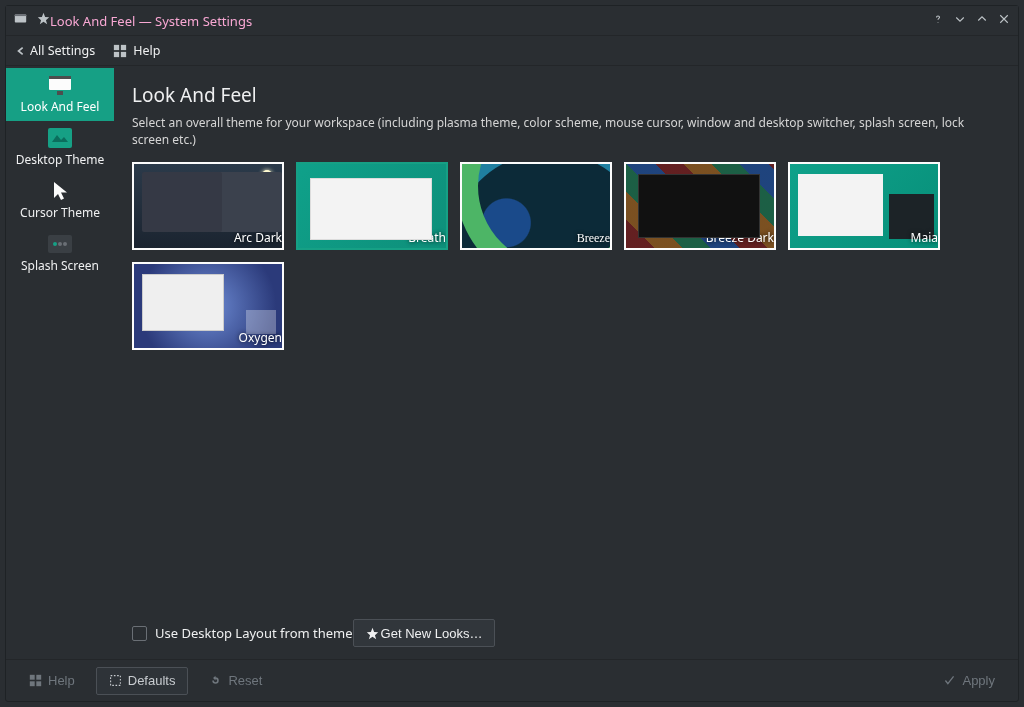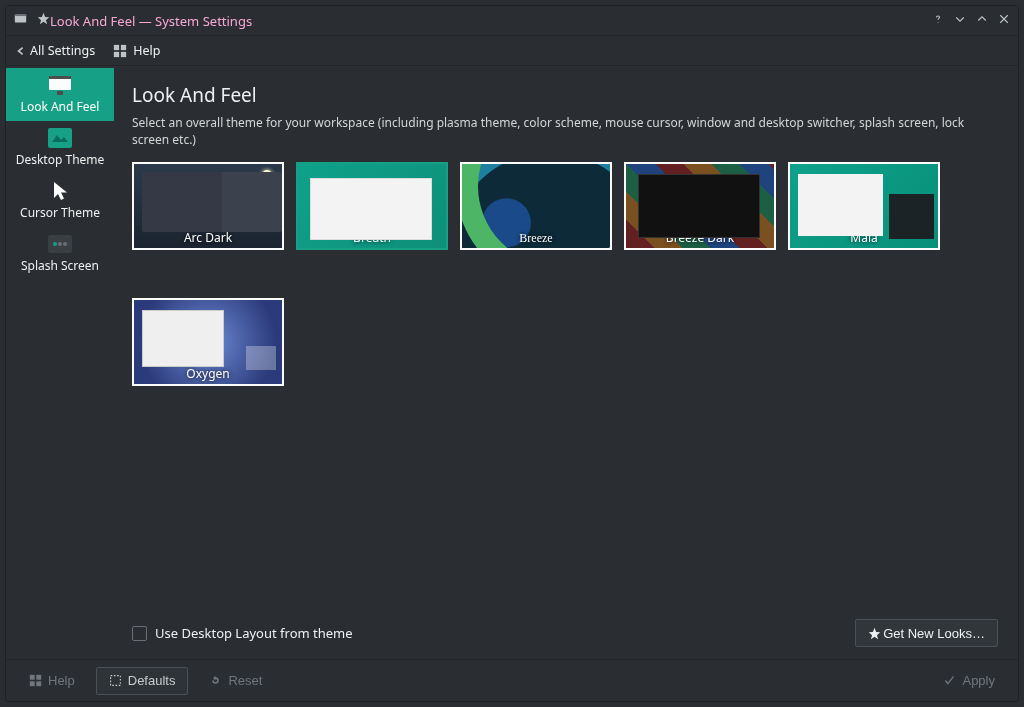--- a/index.html
+++ b/index.html
@@ -70,21 +70,21 @@
   .theme {
     width:152px; height:88px;
     border:2px solid #fcfcfc;
     position:relative;
     cursor:pointer;
     overflow:hidden;
   }
   .theme.selected { border-color:#16a085; }
   .theme .label {
     position:absolute; left:0; right:0; bottom:2px;
-    text-align:center; font-size:12px; color:#fff;
+    text-align:right; font-size:12px; color:#fff;
     text-shadow: 0 0 4px rgba(0,0,0,0.9);
   }
 
   
   .th-arc { background: linear-gradient(#2b3a4a,#1b2430); }
   .th-arc::after{content:"";position:absolute;left:8px;top:8px;width:80px;height:60px;background:#353945;border-radius:2px;box-shadow:60px 0 #3b414d;}
   .th-arc .sun{position:absolute;right:10px;top:6px;width:10px;height:10px;border-radius:50%;background:#fffad1;box-shadow:0 0 4px #fffad1;}
 
   .th-breath { background: linear-gradient(130deg,#0fa18a,#0e8f7a); }
   .th-breath::after{content:"";position:absolute;left:12px;top:14px;width:120px;height:60px;background:#f3f3f3;border:1px solid #dcdcdc;}
@@ -100,26 +100,26 @@
   .th-breezedark::after{content:"";position:absolute;left:12px;top:10px;width:120px;height:62px;background:#111;border:1px solid #333;}
 
   .th-maia { background: linear-gradient(135deg,#0fa18a,#078f79);}
   .th-maia::after{content:"";position:absolute;left:8px;top:10px;width:85px;height:62px;background:#f3f3f3;}
   .th-maia .panel{position:absolute;right:4px;top:30px;width:45px;height:45px;background:#1c2327;}
 
   .th-maiadark { background: linear-gradient(135deg,#0fa18a,#078f79);}
   .th-maiadark::after{content:"";position:absolute;left:8px;top:10px;width:85px;height:62px;background:#e9e9e9;}
   .th-maiadark .panel{position:absolute;right:4px;top:30px;width:45px;height:45px;background:#1c2327;}
 
-  .th-oxygen { background: radial-gradient(circle at 50% 50%,#6d8bd4 0%,#2b3a7a 80%); margin-top: 36px;}
+  .th-oxygen { background: radial-gradient(circle at 50% 50%,#6d8bd4 0%,#2b3a7a 80%);}
   .th-oxygen::after{content:"";position:absolute;left:8px;top:10px;width:80px;height:55px;background:#efefef;border:1px solid #ccc;}
   .th-oxygen .panel{position:absolute;right:6px;bottom:14px;width:30px;height:24px;background:rgba(255,255,255,.3);}
 
   .bottomrow {
-    display:flex; justify-content:space-between; align-items:center;
+    display:flex; align-items:center;
     margin-top:auto; padding-top:10px;
   }
   .check { display:flex; align-items:center; gap:8px; font-size:13px; }
   .checkbox {
     width:15px; height:15px; border:1px solid #6a6f75; border-radius:2px;
     background:#2a2e32;
   }
   .getnew {
     border:1px solid #4b5056; background:#31363b; color:#eff0f1;
     height:28px; padding:0 12px; border-radius:2px;

